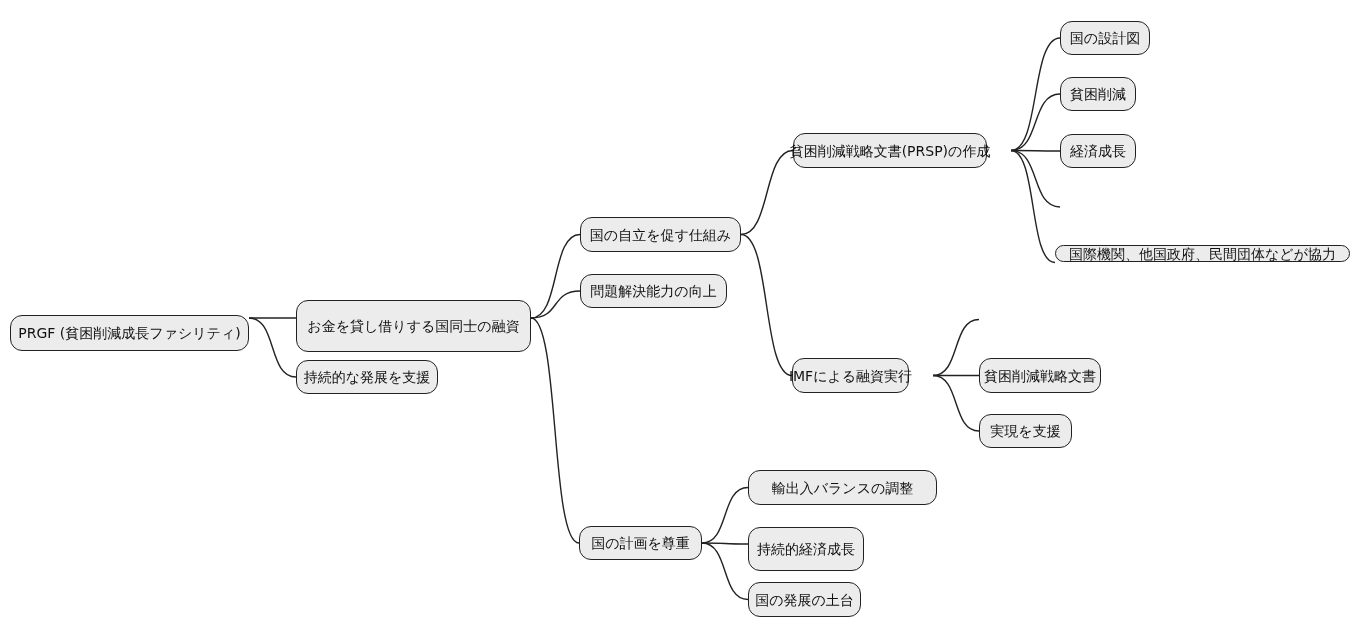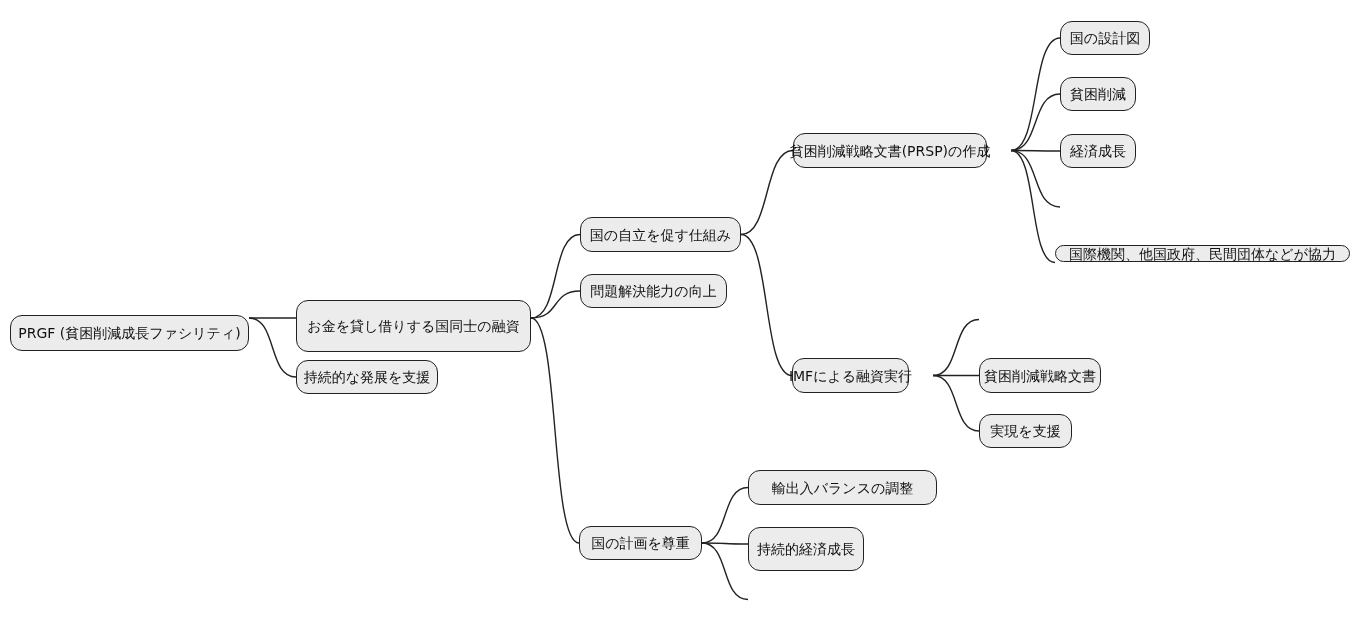--- a/index.html
+++ b/index.html
@@ -79,14 +79,15 @@
   <div class="node" id="node-prsp-creation" style="left:793px;top:133px;width:194px;height:35px">貧困削減戦略文書(PRSP)の作成</div>
   <div class="node" id="node-imf-financing-execution" style="left:792px;top:358px;width:117px;height:35px">IMFによる融資実行</div>
   <div class="node" id="node-country-blueprint" style="left:1060px;top:21px;width:90px;height:34px">国の設計図</div>
   <div class="node" id="node-poverty-reduction" style="left:1060px;top:77px;width:76px;height:34px">貧困削減</div>
   <div class="node" id="node-economic-growth" style="left:1060px;top:134px;width:76px;height:34px">経済成長</div>
   <div class="node" id="node-international-cooperation" style="left:1055px;top:245px;width:295px;height:17px">国際機関、他国政府、民間団体などが協力</div>
   <div class="node" id="node-respect-country-plan" style="left:979px;top:358px;width:122px;height:35px">貧困削減戦略文書</div>
   <div class="node" id="node-realization-support" style="left:979px;top:414px;width:93px;height:34px">実現を支援</div>
   <div class="node" id="node-trade-balance-adjustment" style="left:748px;top:470px;width:189px;height:35px">輸出入バランスの調整</div>
   <div class="node" id="node-sustained-economic-growth" style="left:748px;top:527px;width:116px;height:44px">持続的経済成長</div>
+  <div class="node" id="node-foundation-of-development" style="left:748px;top:582px;width:113px;height:35px">国の発展の土台</div>
 
 </div>
 
 </body></html>

